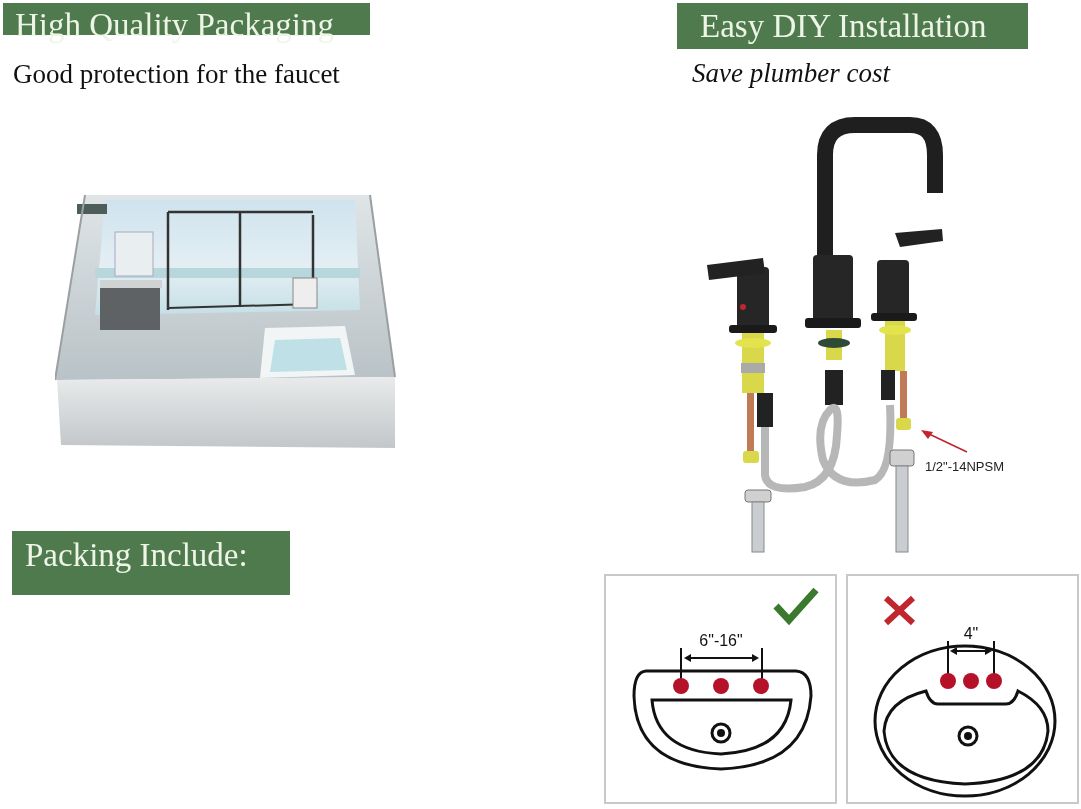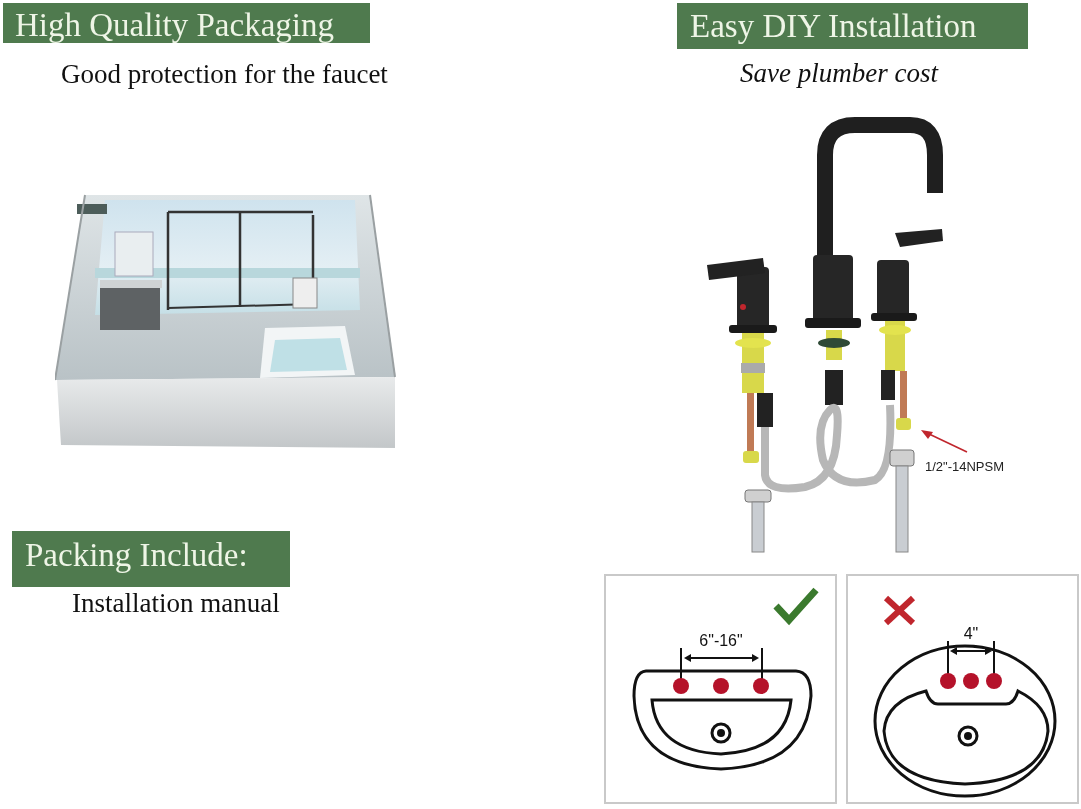--- a/index.html
+++ b/index.html
@@ -1,25 +1,25 @@
 <!DOCTYPE html>
 <html><head>
 <meta charset="utf-8">
 <style>
   html,body{margin:0;padding:0;background:#fff;}
   body{width:1081px;height:809px;position:relative;overflow:hidden;font-family:"Liberation Serif","DejaVu Serif",serif;color:#111;}
   .banner{position:absolute;background:#4f7a4e;color:#eef5e6;font-family:"Liberation Serif",serif;white-space:nowrap;}
-  .b1{left:3px;top:3px;width:367px;height:40px;font-size:33px;line-height:44px;padding-left:12px;box-sizing:border-box;}
-  .b2{left:677px;top:3px;width:351px;height:46px;font-size:33px;line-height:46px;padding-left:13px;box-sizing:border-box;}
-  .b3{left:12px;top:531px;width:278px;height:56px;font-size:33px;line-height:48px;padding-left:13px;box-sizing:border-box;}
+  .b1{left:3px;top:3px;width:367px;height:32px;font-size:33px;line-height:44px;padding-left:12px;box-sizing:border-box;}
+  .b2{left:677px;top:3px;width:351px;height:46px;font-size:33px;line-height:46px;padding-left:23px;box-sizing:border-box;}
+  .b3{left:12px;top:531px;width:278px;height:64px;font-size:33px;line-height:48px;padding-left:13px;box-sizing:border-box;}
   .lines{position:absolute;font-size:27px;line-height:35px;}
   .l1{left:13px;top:57px;}
   .l2{left:692px;top:56px;font-style:italic;}
   .l3{left:24px;top:585px;line-height:36px;}
-  .lines div{white-space:nowrap;margin-left:48px;}
+  .lines div{white-space:nowrap;}
   .pic{position:absolute;}
   .box{left:55px;top:190px;width:345px;height:265px;}
   .faucet{left:695px;top:115px;width:350px;height:445px;}
   .panel{position:absolute;top:574px;width:233px;height:230px;border:2px solid #c9c9c9;box-sizing:border-box;background:#fff;}
   .p1{left:604px;}
   .p2{left:846px;}
   .npsm{position:absolute;left:925px;top:459px;font-family:"Liberation Sans",sans-serif;font-size:13px;color:#222;}
 </style>
 </head>
 <body>
@@ -109,21 +109,20 @@
   <rect x="195" y="335" width="24" height="16" rx="3" fill="#d0d0d0" stroke="#777"></rect>
   <rect x="201" y="351" width="12" height="86" fill="#c9cdd2" stroke="#888"></rect>
 
   <line x1="272" y1="337" x2="232" y2="318" stroke="#c0262d" stroke-width="1.6"></line>
   <polygon points="226,315 238,317 233,324" fill="#c0262d"></polygon>
 </svg>
 <div class="npsm">1/2"-14NPSM</div>
 
 <div class="banner b3">Packing Include:</div>
 <div class="lines l3">
-  <div>Installation manual</div>
 </div>
 
 <div class="panel p1">
   <svg width="229" height="226" viewBox="0 0 229 226">
     <path d="M170 30 L183 44 L210 14" fill="none" stroke="#3b7a2e" stroke-width="7"></path>
     <line x1="75" y1="72" x2="75" y2="112" stroke="#111" stroke-width="2"></line>
     <line x1="156" y1="72" x2="156" y2="112" stroke="#111" stroke-width="2"></line>
     <line x1="80" y1="82" x2="151" y2="82" stroke="#111" stroke-width="2"></line>
     <polygon points="78,82 85,78 85,86" fill="#111"></polygon>
     <polygon points="153,82 146,78 146,86" fill="#111"></polygon>

